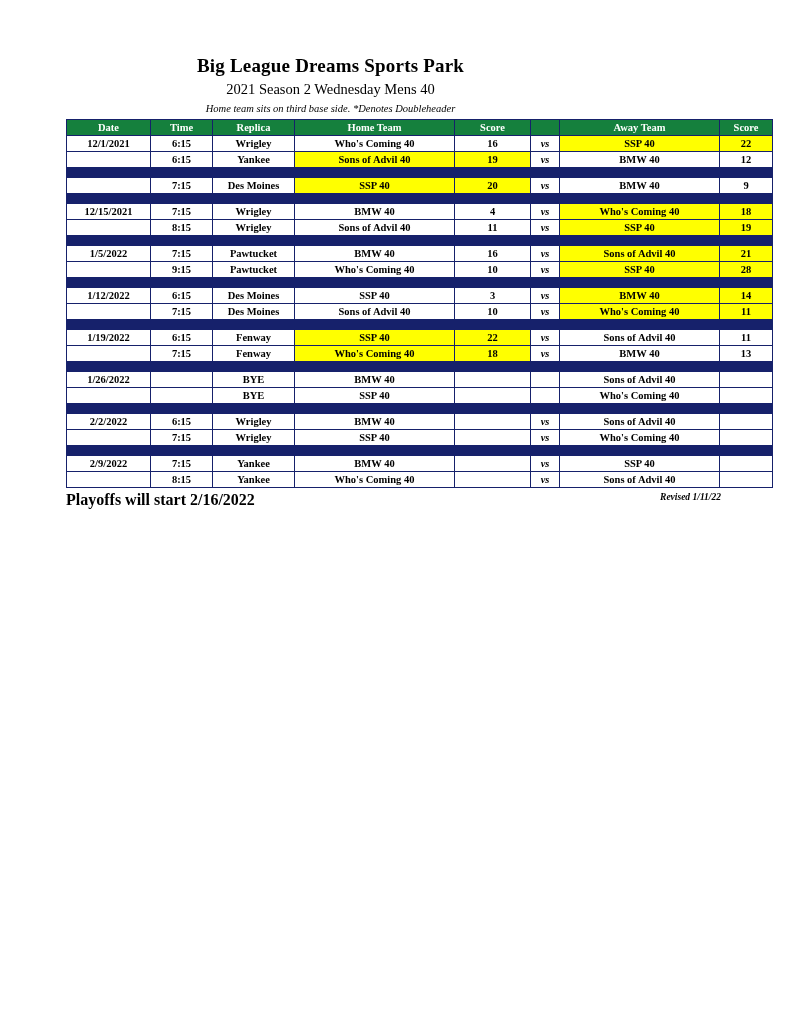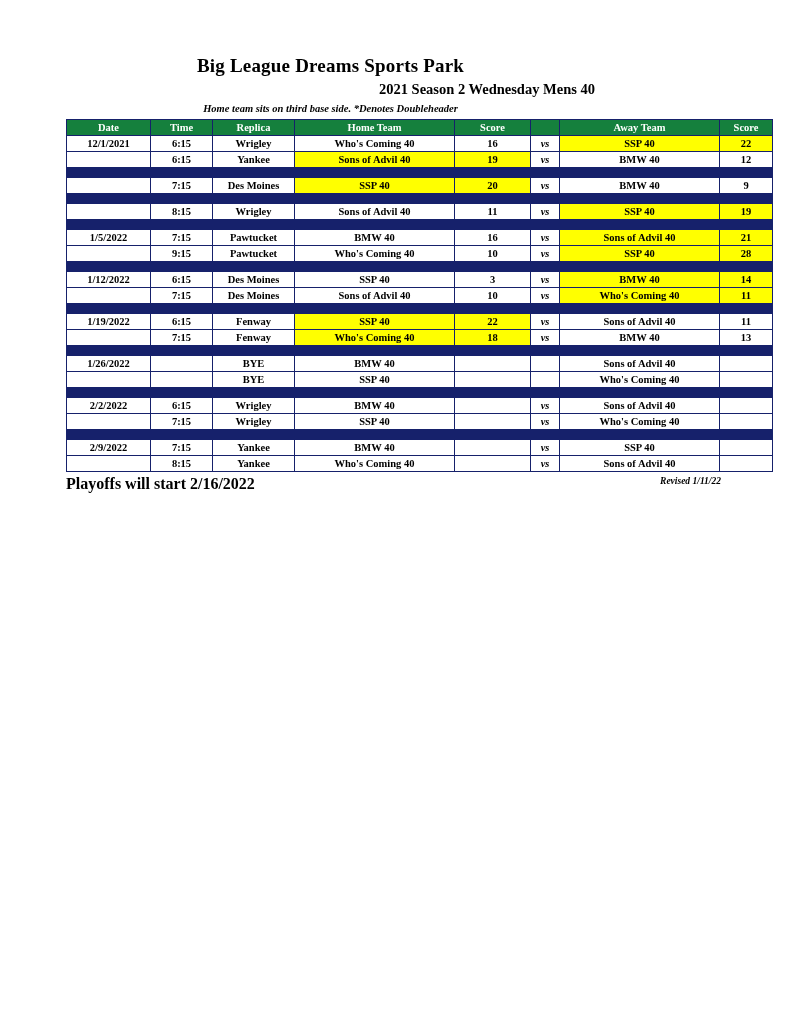--- a/index.html
+++ b/index.html
@@ -21,29 +21,29 @@
     padding: 55px 66px 0 66px;
   }
   .title {
     text-align: center;
     font-size: 19px;
     font-weight: bold;
     letter-spacing: .2px;
     margin: 0 0 4px 0;
   }
   .subtitle {
-    text-align: right;
+    text-align: center;
     font-size: 14.5px;
-    font-weight: bold;
+    font-weight: normal;
     margin: 0 0 5px 0;
   }
   .note {
     text-align: center;
     font-size: 10.5px;
-    font-weight: bold;
+    font-weight: normal;
     font-style: italic;
     margin: 4px 0 5px 0;
   }
   table.sched {
     border-collapse: collapse;
     width: 659px;
     table-layout: fixed;
     margin: 0 auto;
   }
   table.sched td, table.sched th {
@@ -171,20 +171,30 @@
           <td class="hl">SSP 40</td>
           <td class="hl">20</td>
           <td class="vs">vs</td>
           <td>BMW 40</td>
           <td>9</td>
         </tr>
         <tr class="spacer">
           <td colspan="8"></td>
         </tr>
         <tr>
+          <td>12/15/2021</td>
+          <td>7:15</td>
+          <td>Wrigley</td>
+          <td>BMW 40</td>
+          <td>4</td>
+          <td class="vs">vs</td>
+          <td class="hl">Who's Coming 40</td>
+          <td class="hl">18</td>
+        </tr>
+        <tr>
           <td></td>
           <td>8:15</td>
           <td>Wrigley</td>
           <td>Sons of Advil 40</td>
           <td>11</td>
           <td class="vs">vs</td>
           <td class="hl">SSP 40</td>
           <td class="hl">19</td>
         </tr>
         <tr class="spacer">

